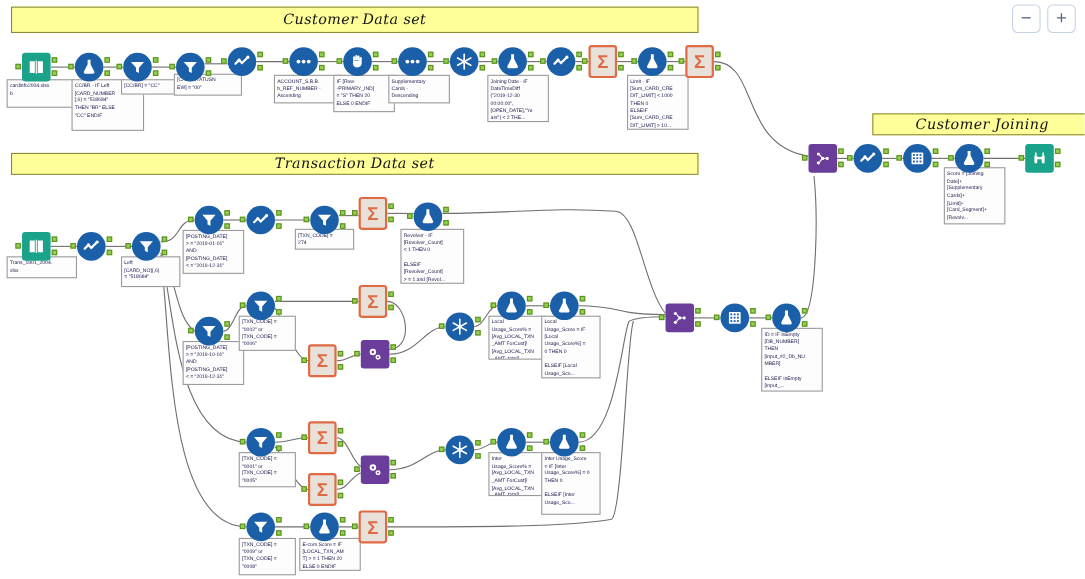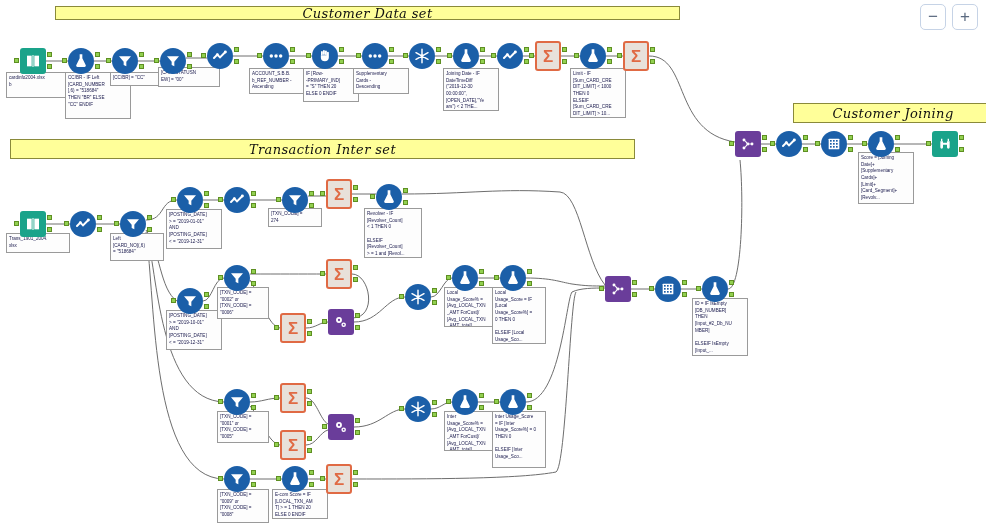--- a/index.html
+++ b/index.html
@@ -149,25 +149,25 @@
     <path d="M631 289 H655"></path>
       <path d="M681 289 H702"></path>
     <path d="M728 289 C742 289 744 200 740 160"></path>
 
     <path d="M761 144 H776"></path>
       <path d="M802 144 H821"></path>
     <path d="M847 144 H868"></path>
       <path d="M894 144 H932"></path>
   </svg>
 
-  <div class="banner" style="left:10px;top:6px;width:625px;height:14px;margin-left:45px;">
+  <div class="banner" style="left:10px;top:6px;width:625px;height:24px;">
     <span>Customer  Data set</span>
   </div>
   <div class="banner" style="left:10px;top:139px;width:625px;height:20px;">
-    <span>Transaction Inter set</span>
+    <span>Transaction Data set</span>
   </div>
   <div class="banner" style="left:793px;top:103px;width:200px;height:20px;">
     <span>Customer  Joining</span>
   </div>
 
   <div class="zoomwrap">
     <div class="zoombtn">−</div>
     <div class="zoombtn">+</div>
   </div>
 

